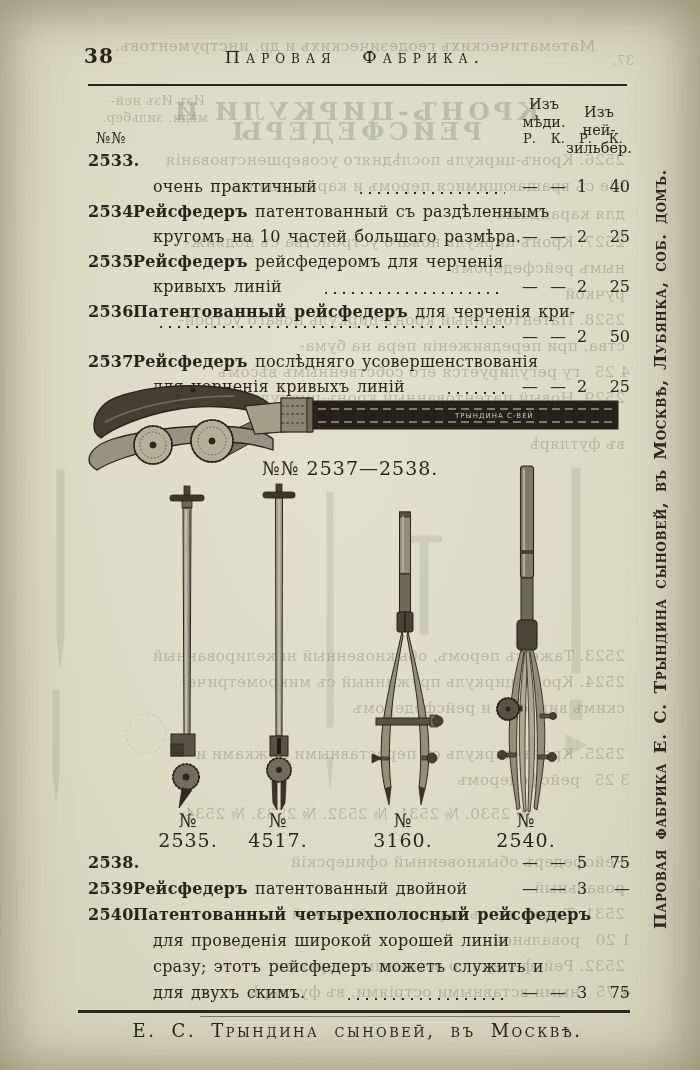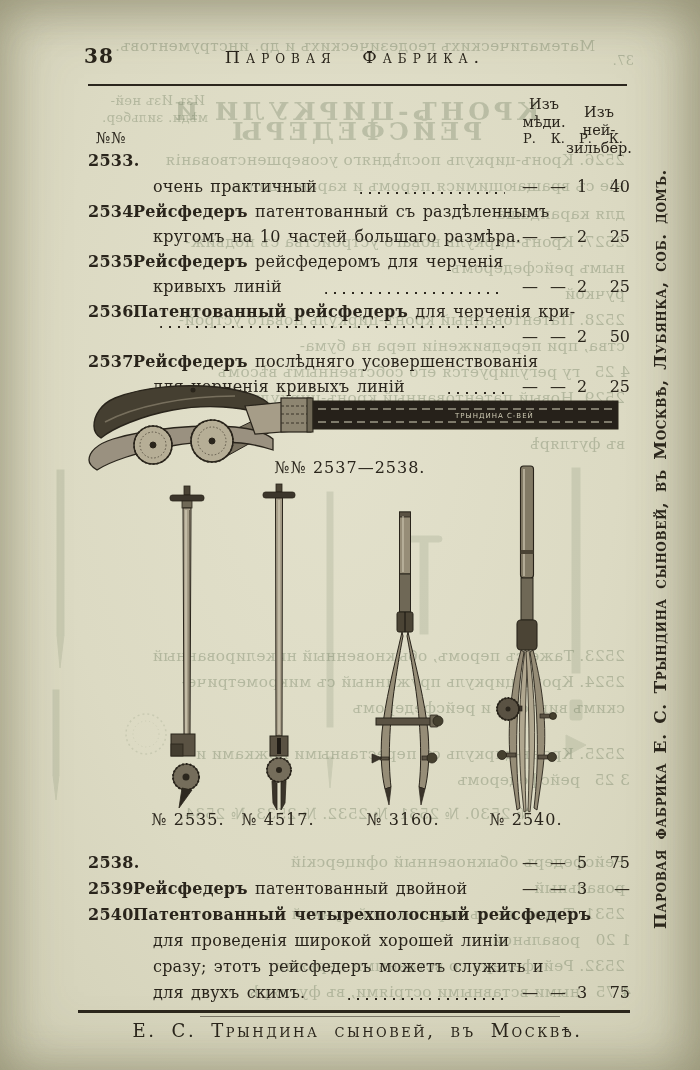--- a/index.html
+++ b/index.html
@@ -12,21 +12,21 @@
   .num{position:absolute;left:88px;width:46px;font-weight:bold;font-size:16px;line-height:22px;letter-spacing:.3px;}
   .tline{position:absolute;left:133px;width:374px;font-size:16px;line-height:22px;word-spacing:2px;letter-spacing:.2px;white-space:nowrap;}
   .tline.ind{left:153px;width:354px;}
   .leader{display:flex;gap:36px;}
   .leader .txt{flex:0 0 auto;white-space:pre;}
   .dots{flex:1 1 auto;height:2px;align-self:flex-end;margin:0 2px 4px 7px;border-radius:1px;
         background:repeating-linear-gradient(90deg,#2b261d 0 2px,transparent 2px 9px);}
   .price{position:absolute;display:flex;justify-content:space-between;font-size:16px;line-height:22px;}
   .copper{left:522px;width:44px;}
   .silver{left:577px;width:53px;}
-  .cap{position:absolute;font-size:16px;line-height:20px;letter-spacing:1px;text-align:center;}
+  .cap{position:absolute;font-size:19px;line-height:20px;letter-spacing:1px;text-align:center;}
   #page-number{position:absolute;left:84px;top:44px;font-size:20px;font-weight:bold;letter-spacing:1px;}
   #running-header{position:absolute;left:85px;top:47px;width:540px;text-align:center;
      font-size:17.5px;font-variant:small-caps;letter-spacing:6px;word-spacing:14px;}
   #header-rule{position:absolute;left:88px;top:84px;width:539px;height:2px;background:#2b261d;}
   #nn-label{position:absolute;left:96px;top:129px;font-size:15px;letter-spacing:1px;}
   .colhead{position:absolute;top:95px;font-size:14.5px;line-height:18px;text-align:center;}
   #colhead-copper{left:514px;width:60px;}
   #colhead-silver{left:566px;width:66px;margin-top:8px;}
   .rk{position:absolute;top:131px;display:flex;justify-content:space-between;font-size:13px;}
   #rk-copper{left:523px;width:42px;}

